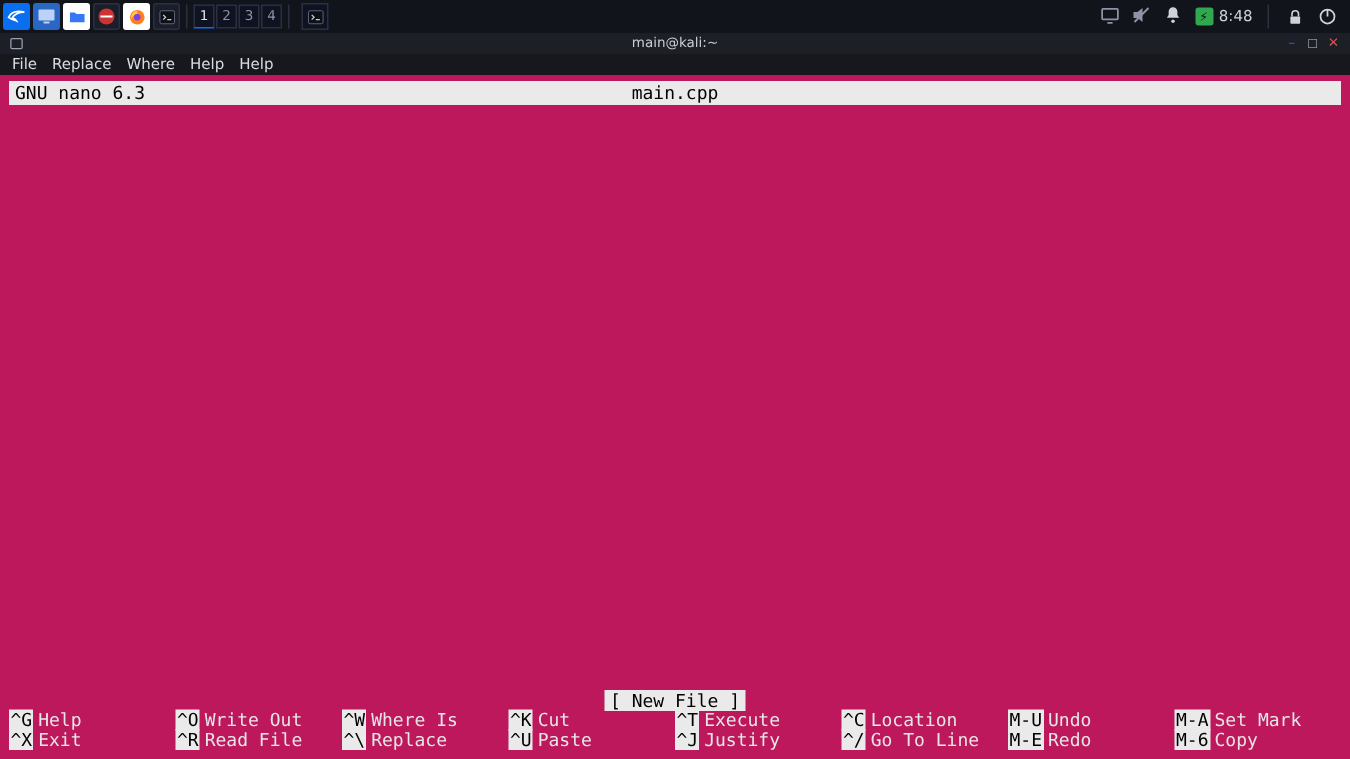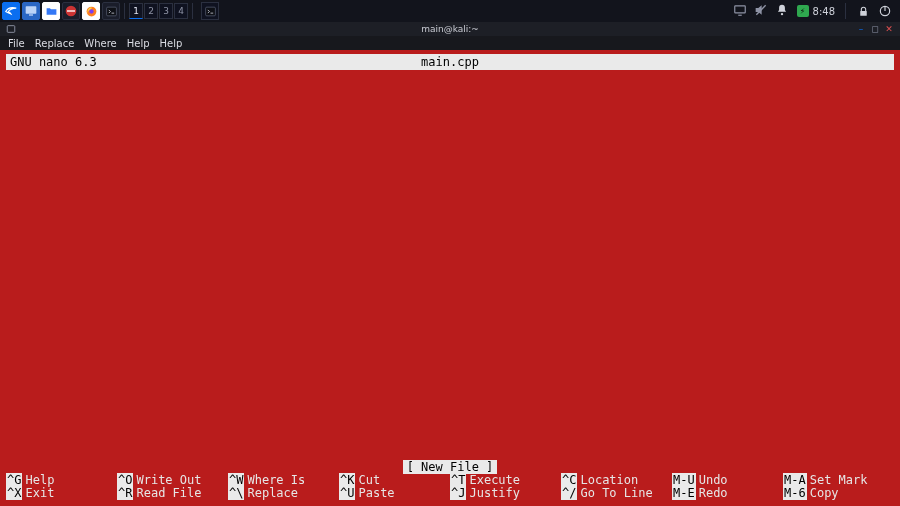--- a/index.html
+++ b/index.html
@@ -69,21 +69,21 @@
     height: 14px;
     background:#17181d;
     display:flex; align-items:center; gap:10px;
     padding-left:8px;
     color:#dadce3; font-size:10px;
   }
   .menubar .mi { cursor:default; }
 
   
   .terminal {
-    background:#b91c1c;
+    background:#be185d;
     width:100%;
     height:calc(506px - 22px - 14px - 14px);
     font-family:"DejaVu Sans Mono","Menlo",monospace;
     font-size:12px;
     color:#e6e6e6;
     position:relative;
     padding:4px 6px 4px 6px;
   }
   .nano-top {
     background:#eaeaea;

